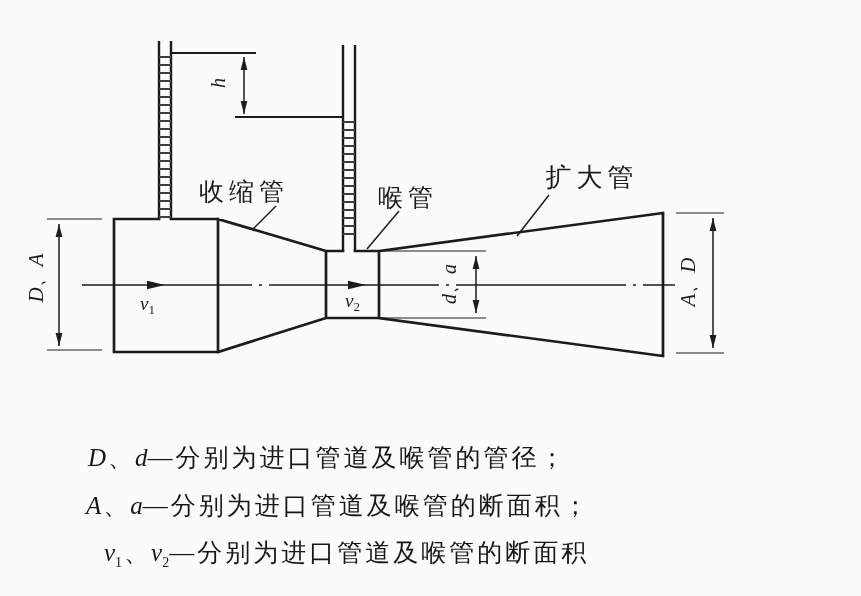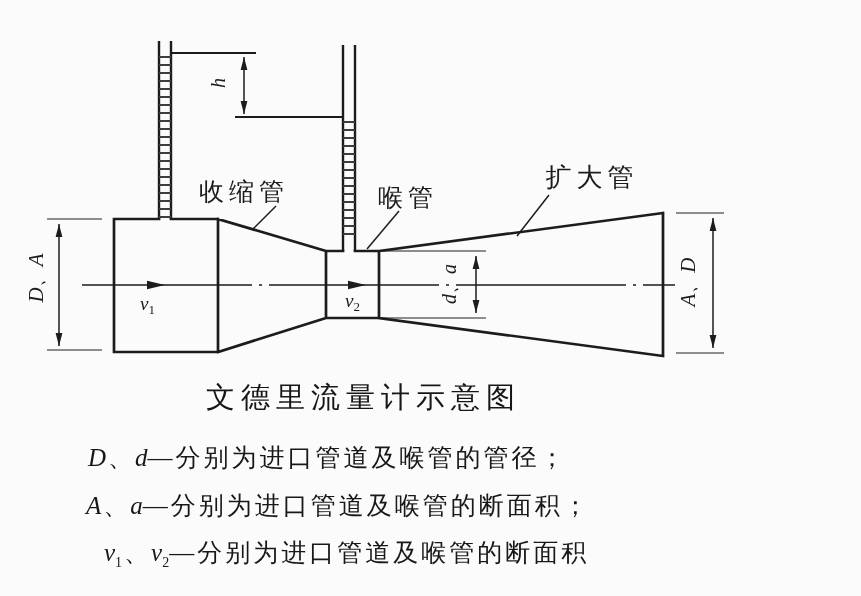--- a/index.html
+++ b/index.html
@@ -93,21 +93,20 @@
 
       <line x1="399" y1="211" x2="367" y2="249" stroke="#1c1c1c" stroke-width="1.5"></line>
       <text class="cjk" x="408" y="206" font-size="25" letter-spacing="5" text-anchor="middle">喉管</text>
 
       <line x1="549" y1="195" x2="517" y2="236" stroke="#1c1c1c" stroke-width="1.5"></line>
       <text class="cjk" x="592" y="186" font-size="26" letter-spacing="5" text-anchor="middle">扩大管</text>
     </g>
   </svg>
 
   
-  <div class="caption">文德里流量计示意图</div>
 
   
   <div class="legend-line l1">
     <span class="sym">D</span><span class="sep">、</span><span class="sym">d</span><span>—分别为进口管道及喉管的管径；</span>
   </div>
   <div class="legend-line l2">
     <span class="sym">A</span><span class="sep">、</span><span class="sym">a</span><span>—分别为进口管道及喉管的断面积；</span>
   </div>
   <div class="legend-line l3">
     <span class="sym">v</span><sub>1</sub><span class="sep">、</span><span class="sym">v</span><sub>2</sub><span>—分别为进口管道及喉管的断面积</span>

